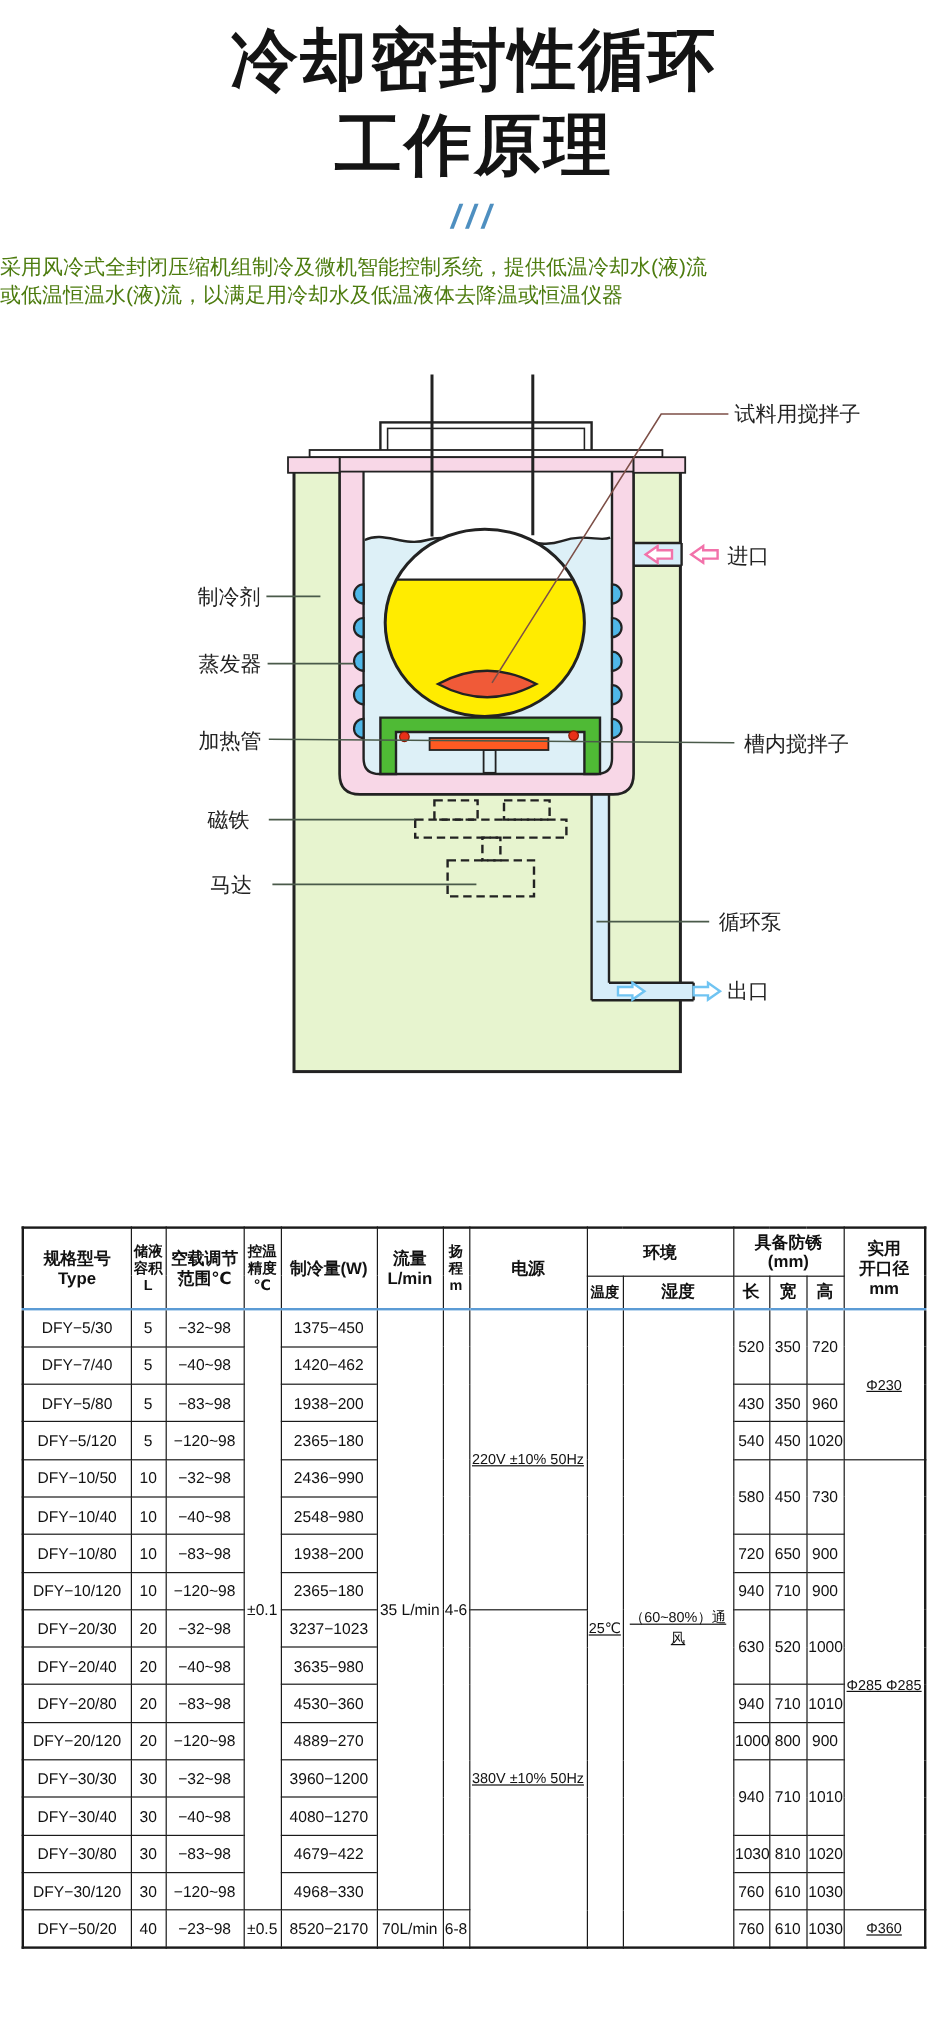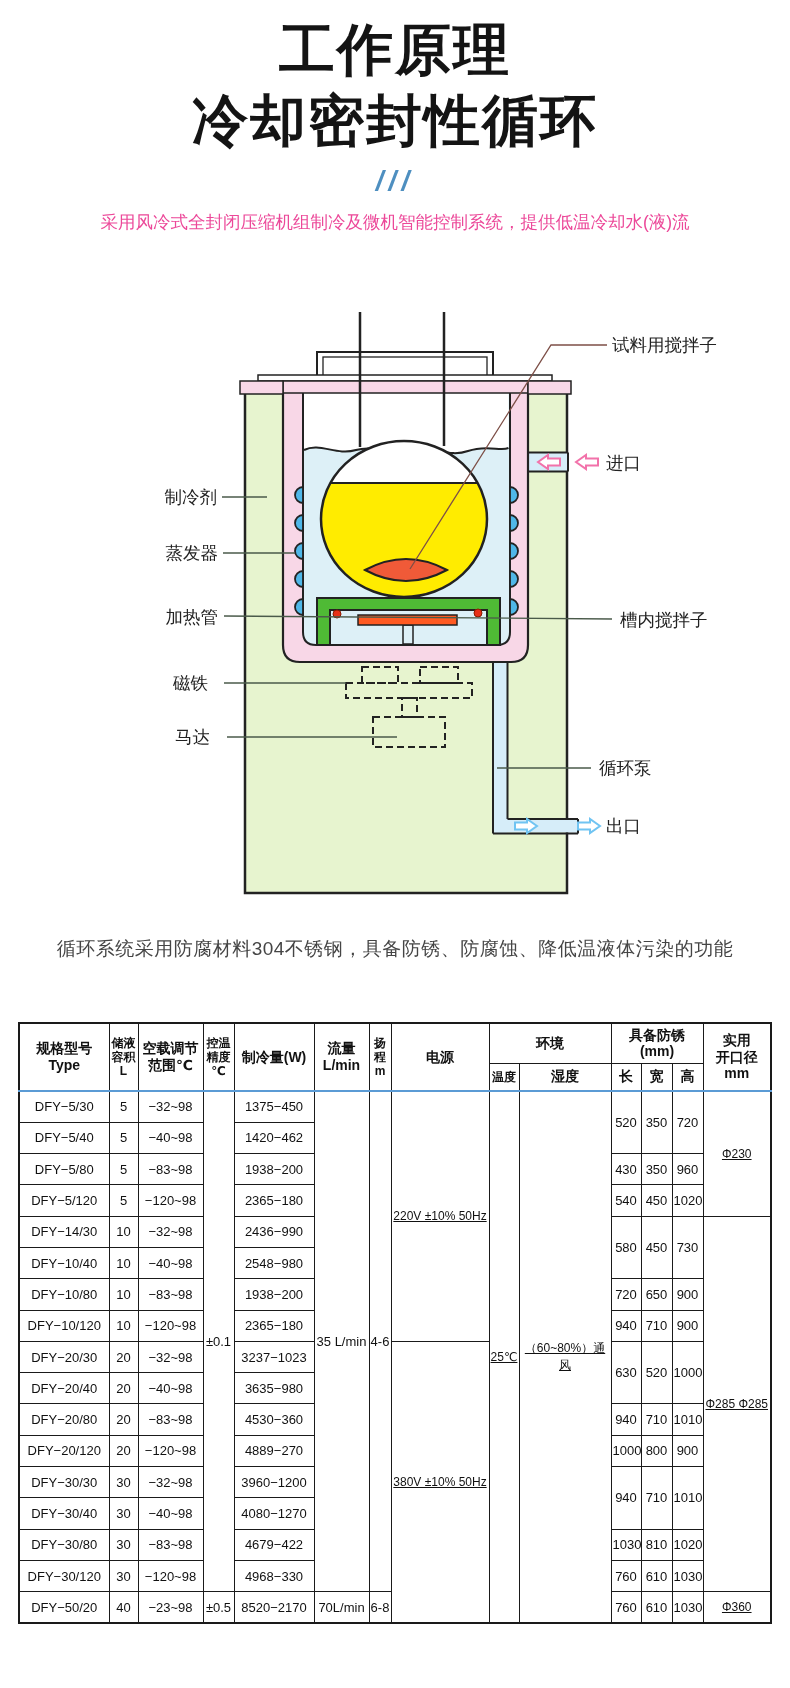--- a/index.html
+++ b/index.html
@@ -3,22 +3,22 @@
 <meta charset="utf-8">
 <style>
   * { margin:0; padding:0; box-sizing:border-box; }
   body { font-family:"Liberation Sans","DejaVu Sans",sans-serif; background:#fff; }
   .page { position:relative; width:790px; height:1688px; margin:0 auto; background:#fff; overflow:hidden; }
 
   .title-block { position:absolute; top:14px; left:0; width:100%; text-align:center;
                  font-weight:900; font-size:56px; line-height:71px; color:#141414; letter-spacing:2px; }
   .divider { position:absolute; top:165px; left:0; width:100%; text-align:center;
              font-size:28px; font-weight:700; font-style:italic; color:#4e8fc0; letter-spacing:5px; }
-  .desc { position:absolute; top:210px; left:0; width:100%; text-align:center;
-          font-size:17.5px; line-height:24px; color:#ec4899; }
+  .desc { position:absolute; top:210px; left:0; width:100%; text-align:left;
+          font-size:17.5px; line-height:24px; color:#4d7c0f; }
   .note { position:absolute; top:936px; left:0; width:100%; text-align:center;
           font-size:19px; color:#454545; letter-spacing:0.5px; }
 
   svg.diagram { position:absolute; top:270px; left:0; }
   svg.diagram text { font-family:"Liberation Sans","DejaVu Sans",sans-serif; font-size:17.5px; fill:#222; }
 
   table.spec { position:absolute; top:1022px; left:18px; width:752px;
                border-collapse:collapse; table-layout:fixed; border:2.5px solid #1a1a1a; }
   .spec th, .spec td { border:1.5px solid #1a1a1a; text-align:center; vertical-align:middle;
                        padding:0 1px; overflow:hidden; color:#111; }
@@ -31,26 +31,27 @@
   .spec tbody tr { height:31.3px; }
   .spec tbody td { font-size:13px; }
   .spec tbody td.sm { font-size:12px;text-decoration:underline; }
 </style>
 </head>
 <body>
 
 <div class="page">
 
   <div class="title-block">
+    <div>冷却密封性循环</div>
     <div>工作原理</div>
-    <div>冷却密封性循环</div>
   </div>
   <div class="divider">///</div>
   <div class="desc">
     <div>采用风冷式全封闭压缩机组制冷及微机智能控制系统，提供低温冷却水(液)流</div>
+    <div>或低温恒温水(液)流，以满足用冷却水及低温液体去降温或恒温仪器</div>
   </div>
 
   <svg class="diagram" width="790" height="650" viewBox="0 270 790 650" xmlns="http://www.w3.org/2000/svg">
 
     <rect x="245" y="383" width="322" height="510" stroke="#222" stroke-width="2.5" fill="#e7f4cf"></rect>
 
     <rect x="509" y="453" width="59" height="18" fill="#d6edf9"></rect>
     <rect x="493.5" y="650" width="13.5" height="183" fill="#d6edf9"></rect>
     <rect x="493" y="819" width="85" height="13.5" fill="#d6edf9"></rect>
     <path fill="none" stroke="#222" stroke-width="2" d="M509,452.5 H568 M509,471.5 H568 M568,452.5 V471.5"></path>
@@ -123,21 +124,20 @@
     <text x="218" y="623" text-anchor="end">加热管</text>
     <text x="208" y="689" text-anchor="end">磁铁</text>
     <text x="210" y="743" text-anchor="end">马达</text>
     <text x="612" y="351">试料用搅拌子</text>
     <text x="606" y="469">进口</text>
     <text x="620" y="626">槽内搅拌子</text>
     <text x="599" y="774">循环泵</text>
     <text x="606" y="832">出口</text>
   </svg>
 
-  <div class="note">循环系统采用防腐材料304不锈钢，具备防锈、防腐蚀、降低温液体污染的功能</div>
 
   <table class="spec">
     <colgroup>
       <col style="width:90px">
         <col style="width:29px">
         <col style="width:65px">
         <col style="width:31px">
       <col style="width:80px">
         <col style="width:55px">
         <col style="width:22px">
@@ -193,21 +193,21 @@
           <td rowspan="16">4-6</td>
           <td rowspan="8" class="sm">220V ±10% 50Hz</td>
           <td rowspan="17" class="sm">25℃</td>
           <td rowspan="17" class="sm">（60~80%）通风</td>
           <td rowspan="2">520</td>
           <td rowspan="2">350</td>
           <td rowspan="2">720</td>
           <td rowspan="4" class="sm">Φ230</td>
         </tr>
         <tr>
-          <td>DFY−5/40</td>
+          <td>DFY−7/40</td>
           <td>5</td>
           <td>−40~98</td>
           <td>1420−462</td>
         </tr>
         <tr>
           <td>DFY−5/80</td>
           <td>5</td>
           <td>−83~98</td>
           <td>1938−200</td>
           <td>430</td>
@@ -217,21 +217,21 @@
         <tr>
           <td>DFY−5/120</td>
           <td>5</td>
           <td>−120~98</td>
           <td>2365−180</td>
           <td>540</td>
           <td>450</td>
           <td>1020</td>
         </tr>
         <tr>
-          <td>DFY−14/30</td>
+          <td>DFY−10/50</td>
           <td>10</td>
           <td>−32~98</td>
           <td>2436−990</td>
           <td rowspan="2">580</td>
           <td rowspan="2">450</td>
           <td rowspan="2">730</td>
           <td rowspan="12" class="sm">Φ285 Φ285</td>
         </tr>
         <tr>
           <td>DFY−10/40</td>

